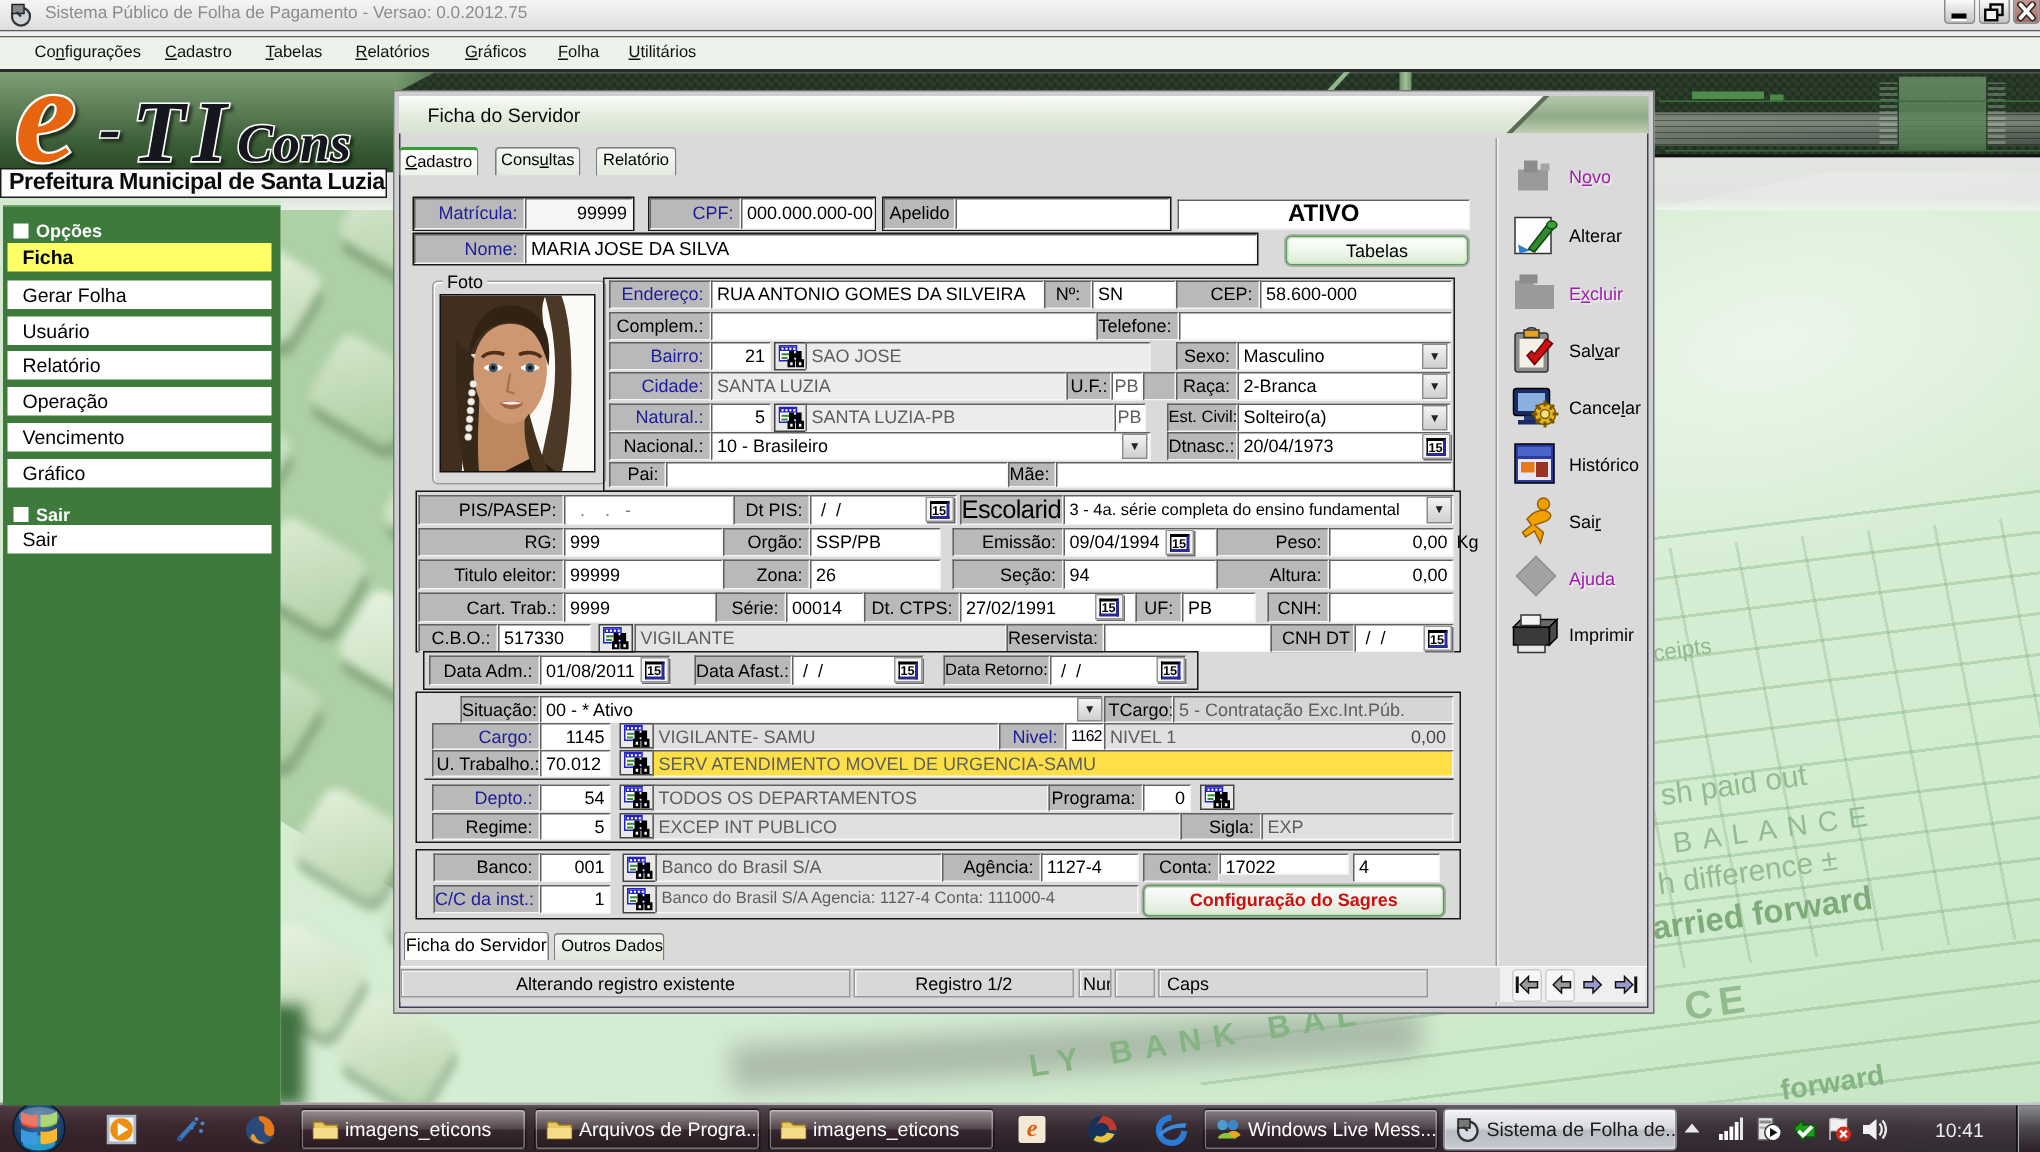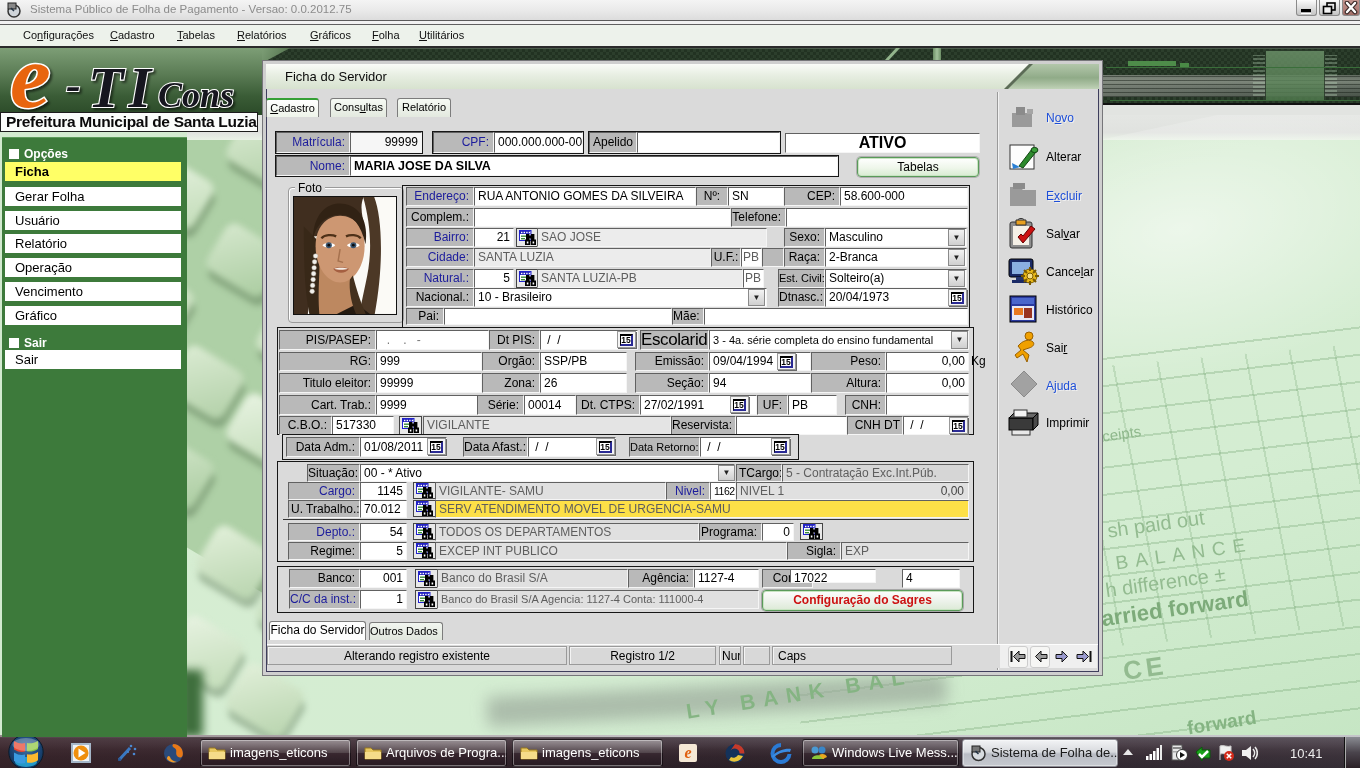--- a/index.html
+++ b/index.html
@@ -43,21 +43,21 @@
 #wtitletext{left:285px;top:69px;font-size:13px;color:#0a0a0a}
 
 .tab{top:98px;height:19px;background:linear-gradient(180deg,#f6faf4,#e3e9df);border:1px solid #7c7c7c;border-bottom:none;border-radius:3px 3px 0 0;font-size:11px;color:#000;text-align:center;line-height:17px}
 #tab1{left:266px;width:53px;border-top:2px solid #35a035;background:linear-gradient(180deg,#ffffff,#eef4ea)}
 #tab2{left:330px;width:57px}
 #tab3{left:397px;width:54px}
 
 #tooldiv1{left:997px;top:92px;width:1px;height:578px;background:#9a9a9a}
 #tooldiv2{left:998px;top:92px;width:1px;height:578px;background:#f2f2f2}
 .tlabel{font-size:12px;color:#000}
-.tlabel.dis{color:#1d4ed8;text-shadow:1px 1px 0 #f0f0f0}
+.tlabel.dis{color:#a21caf;text-shadow:1px 1px 0 #f0f0f0}
 
 .lbl,.val,.ro{position:absolute;font-size:12px;line-height:17px;white-space:nowrap;overflow:hidden}
 .lbl{background:#b9b9b9;color:#000;text-align:right;padding-right:4px;border-top:1px solid #616161;border-left:1px solid #616161;border-bottom:1px solid #f5f5f5;border-right:1px solid #f5f5f5}
 .lbl.nv{color:#1c1c9c}
 .lbl.ct{text-align:center;padding-right:0}
 .val{background:#fff;color:#000;padding-left:3px;border-top:1px solid #616161;border-left:1px solid #616161;border-bottom:1px solid #f5f5f5;border-right:1px solid #f5f5f5}
 .val.num{text-align:right;padding-right:3px}
 .ro{background:#d6d6d6;color:#5e5e5e;padding-left:3px;border-top:1px solid #616161;border-left:1px solid #616161;border-bottom:1px solid #f5f5f5;border-right:1px solid #f5f5f5}
 .grp{position:absolute;border:1px solid #161616}
 .binoc{position:absolute;width:23px;height:19px;background:#e9e9e9;border:1px solid #444;display:flex;align-items:center;justify-content:center}
@@ -204,21 +204,21 @@
 <div class="val num" style="left:350px;top:132px;width:72px;height:21px;line-height:19px;background:#f6f6f6">99999</div>
 <div class="grp" style="left:432px;top:131px;width:152px;height:23px"></div>
 <div class="lbl nv" style="left:433px;top:132px;width:61px;height:21px;line-height:19px">CPF:</div>
 <div class="val" style="left:494px;top:132px;width:89px;height:21px;line-height:19px">000.000.000-00</div>
 <div class="grp" style="left:588px;top:131px;width:193px;height:23px"></div>
 <div class="lbl ct" style="left:589px;top:132px;width:48px;height:21px;line-height:19px">Apelido</div>
 <div class="val" style="left:637px;top:132px;width:143px;height:21px;line-height:19px"></div>
 <div class="val" style="left:785px;top:133px;width:195px;height:20px;font-weight:bold;font-size:16px;text-align:center;line-height:17px;padding:0">ATIVO</div>
 <div class="grp" style="left:275px;top:155px;width:564px;height:22px"></div>
 <div class="lbl nv" style="left:276px;top:156px;width:74px;height:20px;line-height:18px">Nome:</div>
-<div class="val" style="left:350px;top:156px;width:488px;height:20px;line-height:18px;font-weight:bold;font-size:12.5px">MARIA JOSE DA SILVA</div>
+<div class="val" style="left:350px;top:156px;width:488px;height:20px;line-height:18px;font-weight:normal;font-size:12.5px">MARIA JOSE DA SILVA</div>
 <div class="a" style="left:857px;top:157px;width:122px;height:20px;background:linear-gradient(180deg,#ffffff,#eef6ea 55%,#d8ecd2);border:1px solid #5a9a5a;border-radius:4px;box-shadow:inset 0 0 0 1px #c8e4c2,0 0 0 1px #b0b0b0;font-size:12px;text-align:center;line-height:18px">Tabelas</div>
 
 <div class="a" style="left:288px;top:187px;width:116px;height:136px;border:1px solid #9a9a9a;border-radius:4px;box-shadow:inset 1px 1px 0 #fff"></div>
 <div class="a" style="left:295px;top:181px;font-size:12px;background:#dadada;padding:0 3px">Foto</div>
 <svg class="a" style="left:293px;top:196px;border:1px solid #111" width="104" height="119" viewBox="0 0 104 119">
 <rect width="104" height="119" fill="#fbfaf6"></rect>
 <rect x="0" y="0" width="68" height="56" fill="#e8e4dc"></rect>
 <path d="M-2 -2 H72 C66 8 70 20 72 32 L20 40 L14 121 H-2 Z" fill="#402e1f"></path>
 <path d="M10 30 C10 80 12 100 16 121 H30 C26 95 26 70 28 48 Z" fill="#382818"></path>
 <path d="M70 -2 C79 30 80 58 73 88 L66 121 H82 C92 68 90 18 81 -2 Z" fill="#4c3826"></path>
@@ -617,21 +617,21 @@
         <rect x="11.6" y="9.5" width="5.4" height="5.5"></rect>
       </g>
       <rect x="7.8" y="11.5" width="1.6" height="2" fill="#fff"></rect>
       <rect x="13.6" y="11.5" width="1.6" height="2" fill="#fff"></rect>
     </svg>
   </div>
 <div class="ro" style="left:437px;top:569px;width:191px;height:19px;background:#e0e0e0">Banco do Brasil S/A</div>
 <div class="lbl" style="left:628px;top:569px;width:66px;height:19px">Agência:</div>
 <div class="val" style="left:694px;top:569px;width:65px;height:19px">1127-4</div>
 <div class="lbl" style="left:762px;top:569px;width:51px;height:19px">Conta:</div>
-<div class="val" style="left:790px;top:569px;width:86px;height:14px">17022</div>
+<div class="val" style="left:813px;top:569px;width:86px;height:14px">17022</div>
 <div class="val" style="left:902px;top:569px;width:58px;height:19px">4</div>
 <div class="lbl nv" style="left:289px;top:590px;width:71px;height:19px">C/C da inst.:</div>
 <div class="val num" style="left:360px;top:590px;width:47px;height:19px">1</div>
 <div class="binoc" style="left:415px;top:590px">
     <svg width="18" height="15" viewBox="0 0 18 15">
       <rect x="0.5" y="0.5" width="11.5" height="10" fill="#ffffff" stroke="#2222cc"></rect>
       <rect x="1" y="1" width="10.5" height="3" fill="#2222bb"></rect>
       <g fill="#fff">
         <rect x="2" y="1.8" width="1.4" height="1.4"></rect>
         <rect x="4.6" y="1.8" width="1.4" height="1.4"></rect>
@@ -650,21 +650,21 @@
         <rect x="11.6" y="9.5" width="5.4" height="5.5"></rect>
       </g>
       <rect x="7.8" y="11.5" width="1.6" height="2" fill="#fff"></rect>
       <rect x="13.6" y="11.5" width="1.6" height="2" fill="#fff"></rect>
     </svg>
   </div>
 <div class="ro" style="left:437px;top:590px;width:322px;height:19px;background:#e0e0e0;font-size:11px">Banco do Brasil S/A Agencia: 1127-4  Conta: 111000-4</div>
 <div class="a" style="left:762px;top:590px;width:201px;height:21px;background:linear-gradient(180deg,#fdfdfd,#ecf2ea 55%,#dcead6);border:1px solid #5a9a5a;border-radius:4px;box-shadow:inset 0 0 0 1px #c8e4c2,0 0 0 1px #a8a8a8;font-size:12px;font-weight:bold;color:#cc1111;text-align:center;line-height:19px">Configuração do Sagres</div>
 
 <div class="a" style="left:269px;top:621px;width:97px;height:19px;background:#fdfdfd;border:1px solid #7c7c7c;border-bottom:none;border-radius:3px 3px 0 0;font-size:12px;text-align:center;line-height:17px">Ficha do Servidor</div>
-<div class="a" style="left:369px;top:622px;width:74px;height:18px;background:linear-gradient(180deg,#f2f6f0,#e0e6dc);border:1px solid #7c7c7c;border-bottom:none;border-radius:3px 3px 0 0;font-size:11px;text-align:left;line-height:16px;white-space:nowrap">Outros Dados</div>
+<div class="a" style="left:369px;top:622px;width:74px;height:18px;background:linear-gradient(180deg,#f2f6f0,#e0e6dc);border:1px solid #7c7c7c;border-bottom:none;border-radius:3px 3px 0 0;font-size:11px;text-align:right;line-height:16px;white-space:nowrap">Outros Dados</div>
 
 <div class="a" style="left:267px;top:644px;width:831px;height:24px;background:#dadada;border-top:1px solid #fdfdfd"></div>
 <div class="a" style="left:1000px;top:645px;width:97px;height:23px;background:#efefef"></div>
 <div class="a" style="left:267px;top:646px;width:300px;height:19px;background:#d8d8d8;border:1px solid #9a9a9a;box-shadow:inset 1px 1px 0 #f4f4f4;font-size:12px;text-align:center;line-height:18px">Alterando registro existente</div>
 <div class="a" style="left:569px;top:646px;width:147px;height:19px;background:#d8d8d8;border:1px solid #9a9a9a;box-shadow:inset 1px 1px 0 #f4f4f4;font-size:12px;text-align:center;line-height:18px">Registro 1/2</div>
 <div class="a" style="left:719px;top:646px;width:22px;height:19px;background:#d8d8d8;border:1px solid #9a9a9a;box-shadow:inset 1px 1px 0 #f4f4f4;font-size:12px;line-height:18px;padding-left:2px;overflow:hidden">Nur</div>
 <div class="a" style="left:743px;top:646px;width:27px;height:19px;background:#d8d8d8;border:1px solid #9a9a9a;box-shadow:inset 1px 1px 0 #f4f4f4"></div>
 <div class="a" style="left:772px;top:646px;width:180px;height:19px;background:#d8d8d8;border:1px solid #9a9a9a;box-shadow:inset 1px 1px 0 #f4f4f4;font-size:12px;line-height:18px;padding-left:5px">Caps</div>
 <div class="a" style="left:1008px;top:646px;width:20px;height:22px;background:#f6f6f4;border:1px solid #ccc;border-radius:3px"></div>
 <svg class="a" style="left:1010px;top:650px" width="16" height="13">

